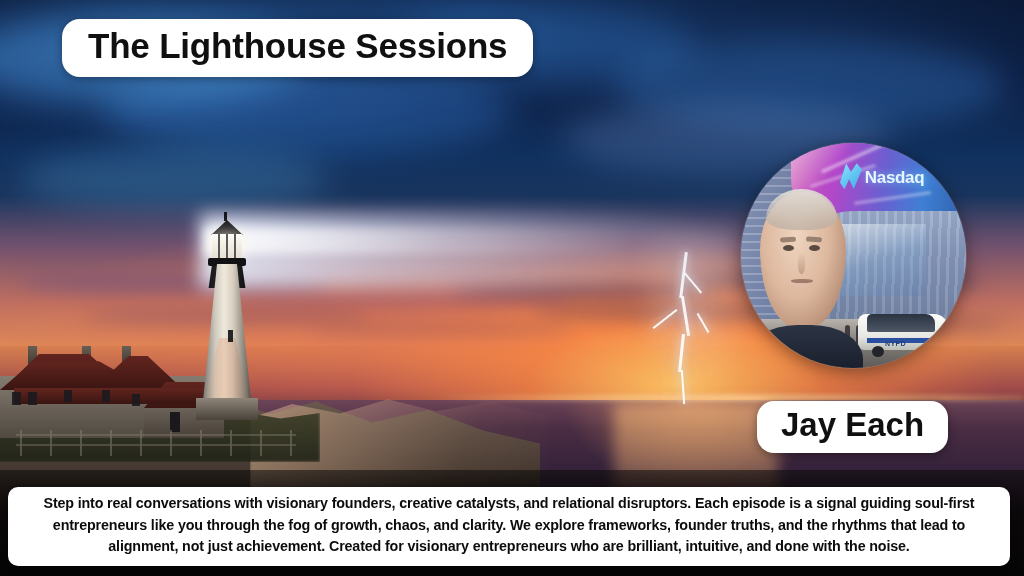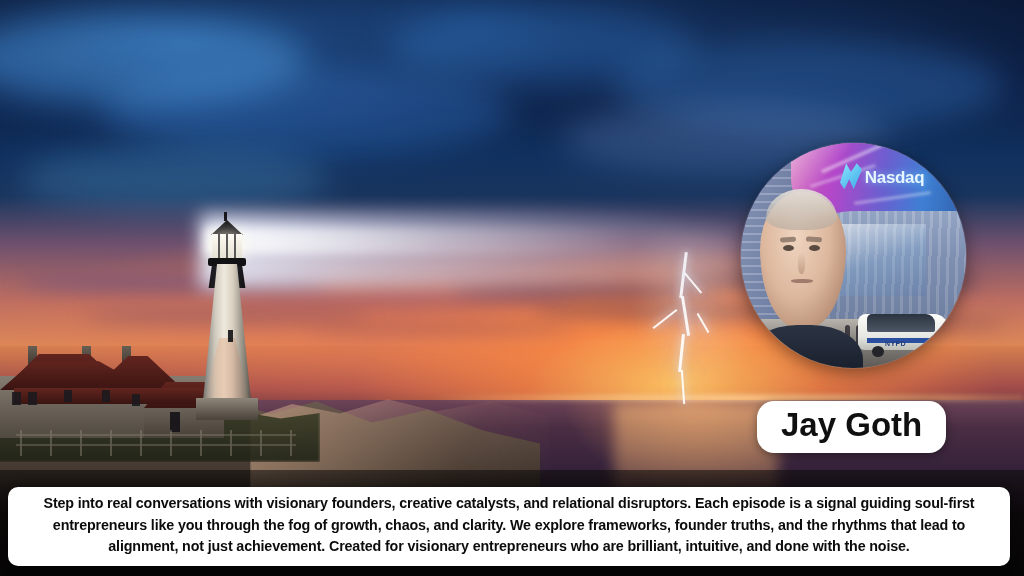--- a/index.html
+++ b/index.html
@@ -541,20 +541,21 @@
         <i style="left:154px"></i>
       <i style="left:184px"></i>
         <i style="left:214px"></i>
         <i style="left:244px"></i>
       <i style="left:274px"></i>
     </div>
 
     <div class="foreground-dark"></div>
   </div>
 
+  <div class="title-pill">The Lighthouse Sessions</div>
 
 
   <div class="avatar">
     <div class="av-scene">
       <div class="av-sky"></div>
       <div class="av-leftbldg"></div>
       <div class="av-billboard"></div>
       <div class="av-streak" style="left:34%;top:4%;width:40%;height:3px;transform:rotate(-24deg)"></div>
       <div class="av-streak" style="left:30%;top:14%;width:30%;height:2px;transform:rotate(-18deg)"></div>
       <div class="av-streak" style="left:50%;top:24%;width:34%;height:2px;transform:rotate(-8deg)"></div>
@@ -580,19 +581,19 @@
         <div class="av-brow r"></div>
         <div class="av-eye l"></div>
         <div class="av-eye r"></div>
         <div class="av-nose"></div>
         <div class="av-mouth"></div>
       </div>
       <div class="av-shirt"></div>
     </div>
   </div>
 
-  <div class="name-pill">Jay Goth</div>
+  <div class="name-pill">Jay Each</div>
 
   <div class="desc-box">
     <div class="desc-text">Step into real conversations with visionary founders, creative catalysts, and relational disruptors.  Each episode is a signal guiding soul-first entrepreneurs like you through the fog of growth, chaos, and clarity.  We explore frameworks, founder truths, and the rhythms that lead to alignment, not just achievement. Created for visionary entrepreneurs who are brilliant, intuitive, and done with the noise.</div>
   </div>
 
 </div>
 
 </body></html>

